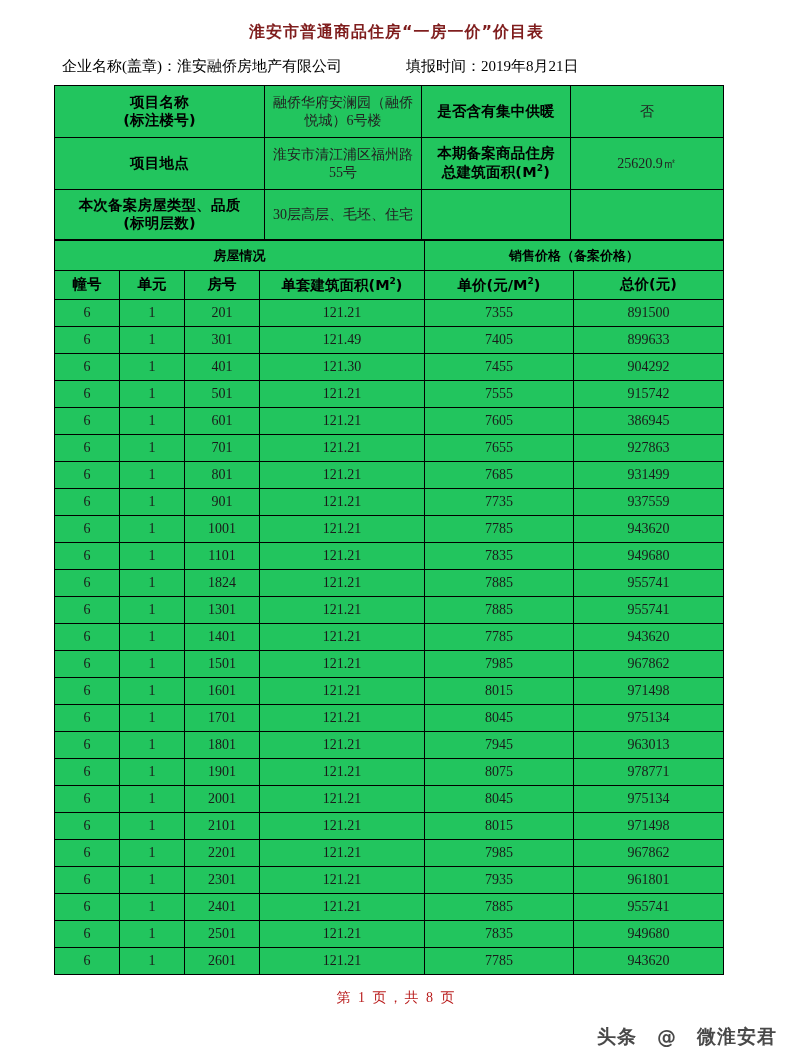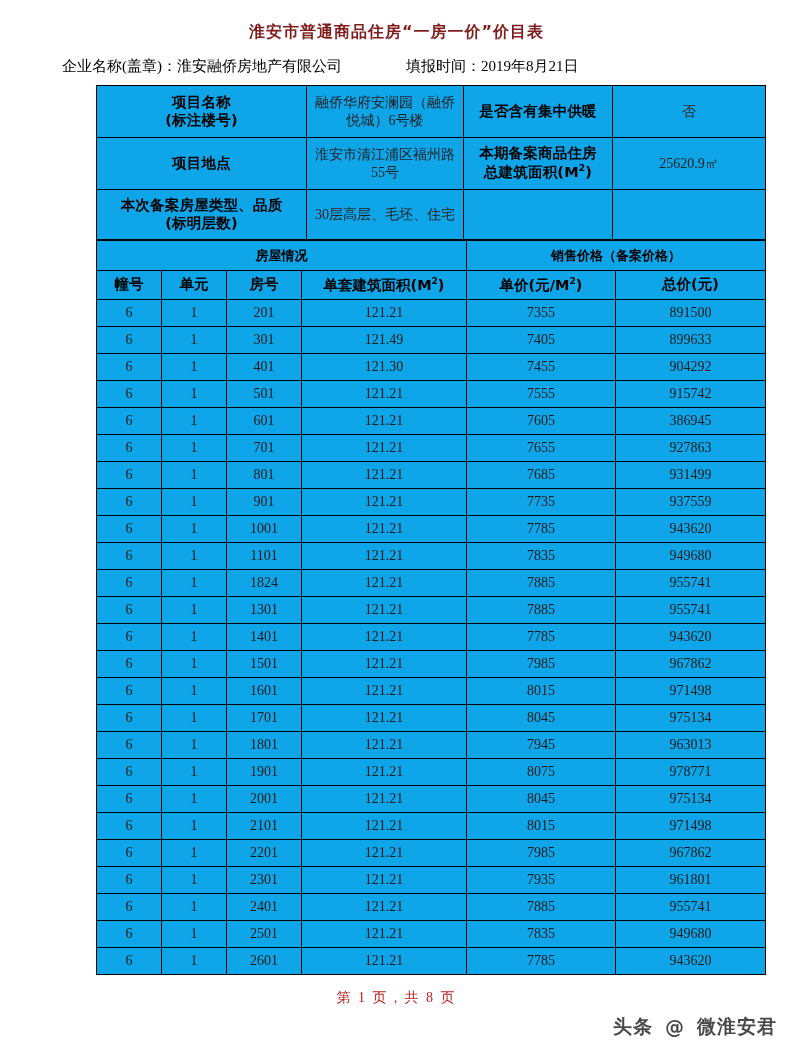--- a/index.html
+++ b/index.html
@@ -46,23 +46,23 @@
     font-family: "Liberation Serif", "DejaVu Serif", serif;
   }
   .meta-company { white-space: nowrap; }
   .meta-spacer { width: 64px; }
   .meta-date { white-space: nowrap; }
 
   
   .tbl {
     border-collapse: collapse;
     table-layout: fixed;
-    margin: 0 96px;
+    margin: 0 54px;
     width: 669px;
-    background: #0ea5e9;
+    background: #22c55e;
     position: relative;
     z-index: 2;
   }
   .tbl td, .tbl th {
     border: 1.5px solid #000;
     padding: 2px 3px;
     text-align: center;
     vertical-align: middle;
     font-size: 14px;
     line-height: 1.22;
@@ -129,30 +129,30 @@
     font-size: 74px;
     color: rgba(120,120,130,0.16);
     transform: rotate(-28deg);
     letter-spacing: 10px;
     line-height: 1.25;
     white-space: nowrap;
   }
   .wm-brand {
     position: absolute;
     right: 16px;
-    bottom: 22px;
+    bottom: 12px;
     z-index: 5;
     font-family: "DejaVu Sans", "Liberation Sans", sans-serif;
     font-weight: bold;
     font-size: 19px;
     color: #3a3a3a;
     letter-spacing: 1px;
     display: flex;
     align-items: center;
-    gap: 12px;
+    gap: 20px;
     opacity: 0.92;
   }
   .wm-brand .at { font-size: 19px; }
 </style>
 </head>
 <body>
 
 <div class="page">
 
   <div class="wm-diagonal">备案专用</div>

